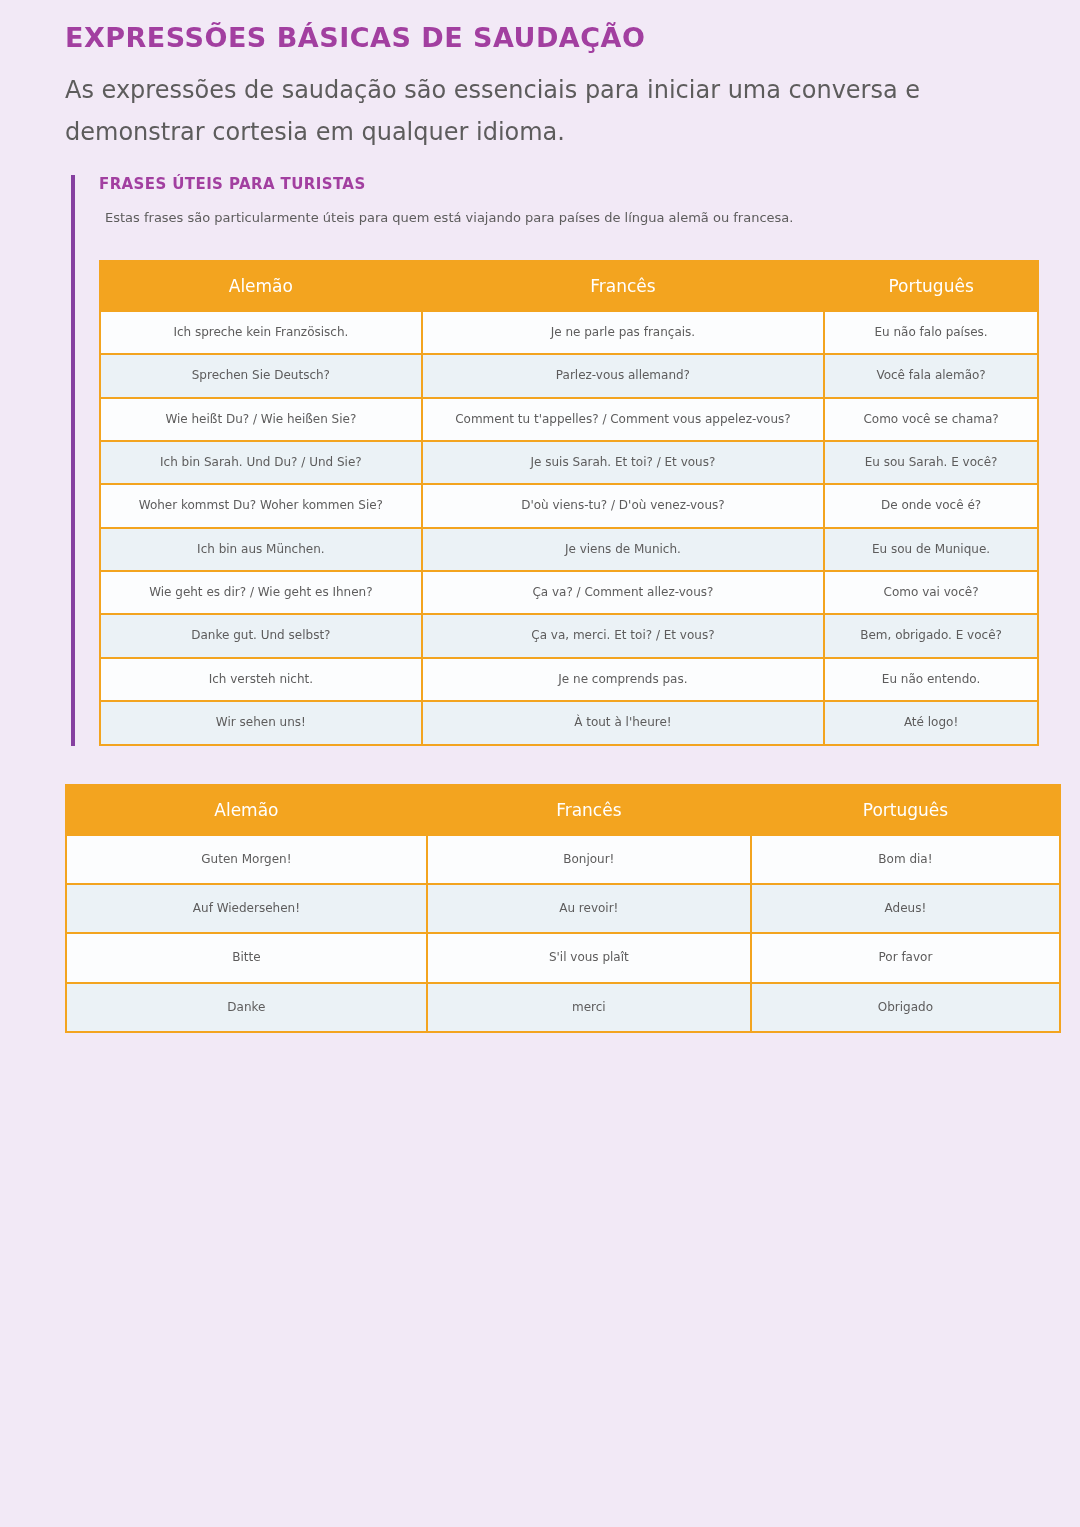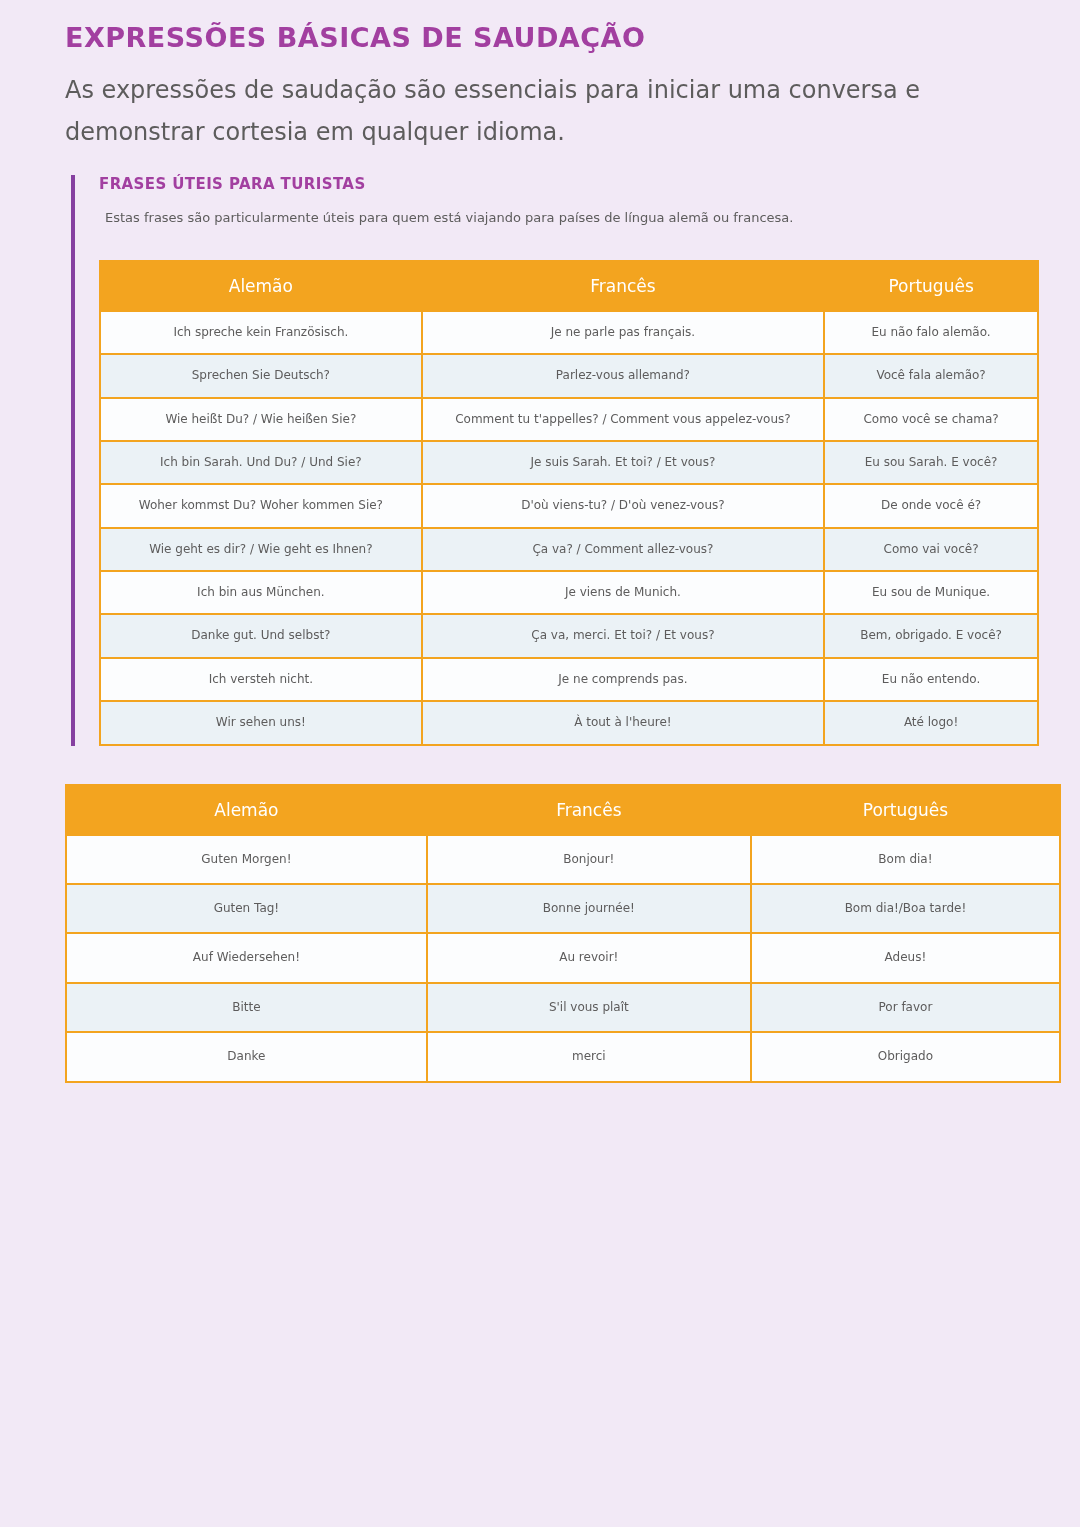--- a/index.html
+++ b/index.html
@@ -110,21 +110,21 @@
         <tr>
             <th>Alemão</th>
             <th>Francês</th>
             <th>Português</th>
           </tr>
       </thead>
       <tbody>
           <tr>
             <td>Ich spreche kein Französisch.</td>
             <td>Je ne parle pas français.</td>
-            <td>Eu não falo alemão.</td>
+            <td>Eu não falo países.</td>
           </tr>
           <tr>
             <td>Sprechen Sie Deutsch?</td>
             <td>Parlez-vous allemand?</td>
             <td>Você fala alemão?</td>
           </tr>
           <tr>
             <td>Wie heißt Du? / Wie heißen Sie?</td>
             <td>Comment tu t'appelles? / Comment vous appelez-vous?</td>
             <td>Como você se chama?</td>
@@ -133,28 +133,28 @@
             <td>Ich bin Sarah. Und Du? / Und Sie?</td>
             <td>Je suis Sarah. Et toi? / Et vous?</td>
             <td>Eu sou Sarah. E você?</td>
           </tr>
           <tr>
             <td>Woher kommst Du? Woher kommen Sie?</td>
             <td>D'où viens-tu? / D'où venez-vous?</td>
             <td>De onde você é?</td>
           </tr>
           <tr>
+            <td>Ich bin aus München.</td>
+            <td>Je viens de Munich.</td>
+            <td>Eu sou de Munique.</td>
+          </tr>
+          <tr>
             <td>Wie geht es dir? / Wie geht es Ihnen?</td>
             <td>Ça va? / Comment allez-vous?</td>
             <td>Como vai você?</td>
-          </tr>
-          <tr>
-            <td>Ich bin aus München.</td>
-            <td>Je viens de Munich.</td>
-            <td>Eu sou de Munique.</td>
           </tr>
           <tr>
             <td>Danke gut. Und selbst?</td>
             <td>Ça va, merci. Et toi? / Et vous?</td>
             <td>Bem, obrigado. E você?</td>
           </tr>
           <tr>
             <td>Ich versteh nicht.</td>
             <td>Je ne comprends pas.</td>
             <td>Eu não entendo.</td>
@@ -181,25 +181,20 @@
           <th>Português</th>
         </tr>
     </thead>
     <tbody>
         <tr>
           <td>Guten Morgen!</td>
           <td>Bonjour!</td>
           <td>Bom dia!</td>
         </tr>
         <tr>
-          <td>Guten Tag!</td>
-          <td>Bonne journée!</td>
-          <td>Bom dia!/Boa tarde!</td>
-        </tr>
-        <tr>
           <td>Auf Wiedersehen!</td>
           <td>Au revoir!</td>
           <td>Adeus!</td>
         </tr>
         <tr>
           <td>Bitte</td>
           <td>S'il vous plaît</td>
           <td>Por favor</td>
         </tr>
         <tr>

